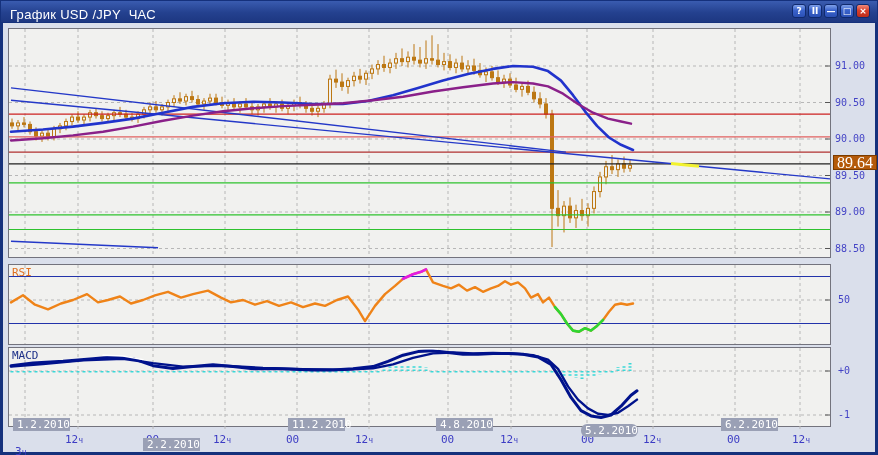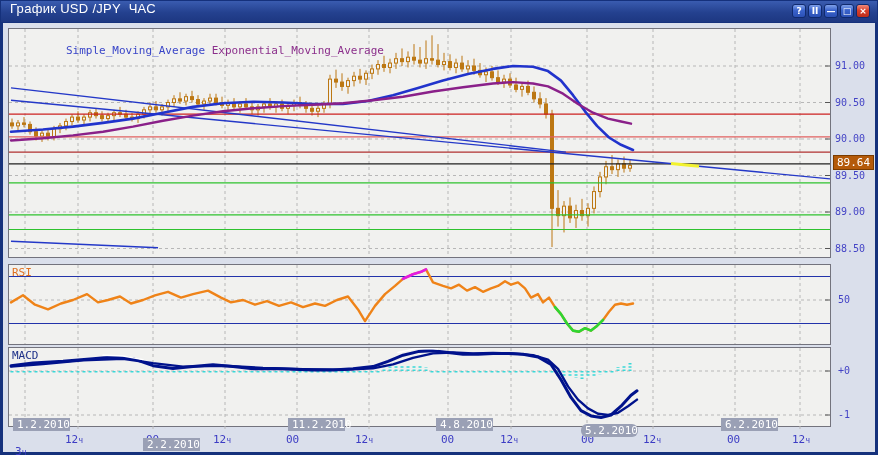--- a/index.html
+++ b/index.html
@@ -1,36 +1,36 @@
 <!DOCTYPE html>
 <html><head>
 <meta charset="utf-8">
 <style>
   html,body{margin:0;padding:0;background:#6b7890;}
   #win{position:relative;width:878px;height:455px;background:#15317c;overflow:hidden;
        font-family:"DejaVu Sans Mono",monospace;}
   #titlebar{position:absolute;left:1px;top:1px;right:1px;height:21px;
     background:linear-gradient(180deg,#3a5cb0 0%,#24418f 55%,#1d3781 100%);
-    display:flex;align-items:flex-start;}
+    display:flex;align-items:flex-end;}
   #title{color:#ffffff;font-family:"Liberation Sans",sans-serif;font-size:13px;
     padding-left:9px;white-space:pre;letter-spacing:.3px;}
   #wbtns{position:absolute;right:7px;top:3px;display:flex;gap:2px;}
   .wbtn{width:14px;height:14px;border:1px solid #102a6e;border-radius:3px;
     background:linear-gradient(180deg,#7fa0e8,#3a63cc 45%,#2b50b4);
     color:#fff;font-size:9px;font-weight:bold;line-height:13px;text-align:center;
     font-family:"DejaVu Sans",sans-serif;box-sizing:border-box;cursor:default;}
   .wbtn.close{background:linear-gradient(180deg,#f08a7a,#d8402c 45%,#bc2c1a);}
   #content{position:absolute;left:3px;top:23px;right:3px;bottom:3px;background:#dadfeb;}
   .panel{position:absolute;background:#f1f1ef;border:1px solid #73737d;box-sizing:border-box;}
   .panel svg{position:absolute;left:0;top:0;}
   #legend{position:absolute;left:4px;top:2px;font-size:11px;letter-spacing:0;white-space:pre;}
   .panel-label{position:absolute;left:3px;top:1px;font-size:11px;}
   .axlab{position:absolute;color:#4444c6;font-size:10px;line-height:12px;}
-  #curprice{position:absolute;color:#ffffff;font-size:11px;line-height:13px;
-    padding:0 3px;border:1px solid #7a3c00;}
+  #curprice{position:absolute;color:#ffffff;font-size:16px;line-height:13px;
+    padding:0 3px;border:1px solid #7a3c00;font-family:Liberation Serif, serif;}
   .datebox{position:absolute;width:57px;height:13px;background:#9aa0b5;color:#ffffff;
     font-size:11px;line-height:13px;padding-left:4px;box-sizing:border-box;z-index:5;}
   .timelab{position:absolute;color:#3c3cc4;font-size:11px;line-height:12px;white-space:nowrap;}
   .timelab .small{font-size:8px;}
 </style>
 </head>
 <body>
 
 <div id="win">
   <div id="titlebar">
@@ -285,23 +285,20 @@
           <line x1="2" y1="212.20000000000041" x2="149" y2="218.76999999999964" stroke="#2438c8" stroke-width="1.4"></line>
           <polyline points="2.0,102.7 34.0,100.5 64.0,97.6 94.0,93.9 124.0,89.6 154.0,83.7 184.0,77.9 214.0,74.2 244.0,72.8 274.0,73.5 304.0,75.0 334.0,75.0 359.0,72.0 384.0,66.2 409.0,58.9 434.0,51.6 459.0,45.0 484.0,39.9 504.0,37.0 524.0,37.7 539.0,42.1 552.0,51.6 564.0,66.2 576.0,82.3 588.0,96.9 600.0,108.5 612.0,115.8 624.0,121.0" fill="none" stroke="#2133cc" stroke-width="2.6" stroke-linejoin="round" stroke-linecap="round"></polyline>
           <polyline points="2.0,111.5 34.0,109.3 64.0,106.4 94.0,102.7 124.0,97.6 154.0,91.8 184.0,86.6 214.0,82.3 244.0,79.3 274.0,77.1 304.0,75.7 334.0,74.2 364.0,71.3 394.0,67.7 424.0,62.5 454.0,58.2 484.0,54.5 504.0,53.1 524.0,54.5 539.0,57.4 554.0,64.7 569.0,75.0 584.0,83.7 599.0,89.6 612.0,92.5 622.0,94.7" fill="none" stroke="#8a2089" stroke-width="2.4" stroke-linejoin="round" stroke-linecap="round"></polyline>
           <line x1="816" y1="37" x2="821" y2="37" stroke="#555"></line>
           <line x1="816" y1="73.5" x2="821" y2="73.5" stroke="#555"></line>
           <line x1="816" y1="110" x2="821" y2="110" stroke="#555"></line>
           <line x1="816" y1="146.5" x2="821" y2="146.5" stroke="#555"></line>
           <line x1="816" y1="183" x2="821" y2="183" stroke="#555"></line>
           <line x1="816" y1="219.5" x2="821" y2="219.5" stroke="#555"></line>
         </svg>
-      <div id="legend">
-        <span id="legSma" style="color: rgb(57, 69, 200);">Simple_Moving_Average</span><span> </span><span id="legEma" style="color: rgb(139, 47, 139);">Exponential_Moving_Average</span>
-      </div>
     </div>
     <div class="panel" id="rsiPanel" style="left:5px;top:241px;width:823px;height:81px;">
       <svg id="rsiSvg" width="821" height="79">
           <line x1="16" y1="0" x2="16" y2="79" stroke="#b7b7b7" stroke-dasharray="3 3"></line>
           <line x1="69" y1="0" x2="69" y2="79" stroke="#b7b7b7" stroke-dasharray="3 3"></line>
           <line x1="144" y1="0" x2="144" y2="79" stroke="#b7b7b7" stroke-dasharray="3 3"></line>
           <line x1="216" y1="0" x2="216" y2="79" stroke="#b7b7b7" stroke-dasharray="3 3"></line>
           <line x1="288" y1="0" x2="288" y2="79" stroke="#b7b7b7" stroke-dasharray="3 3"></line>
           <line x1="360" y1="0" x2="360" y2="79" stroke="#b7b7b7" stroke-dasharray="3 3"></line>
           <line x1="439" y1="0" x2="439" y2="79" stroke="#b7b7b7" stroke-dasharray="3 3"></line>

